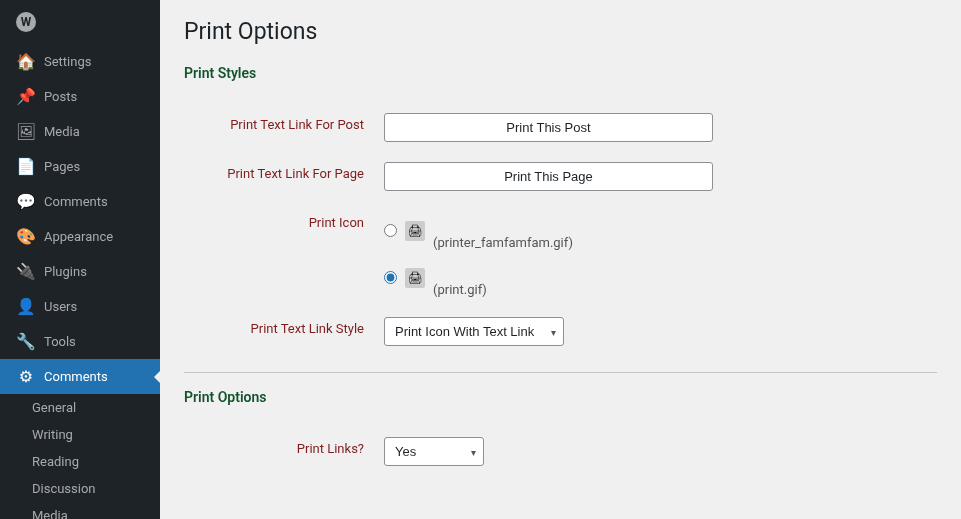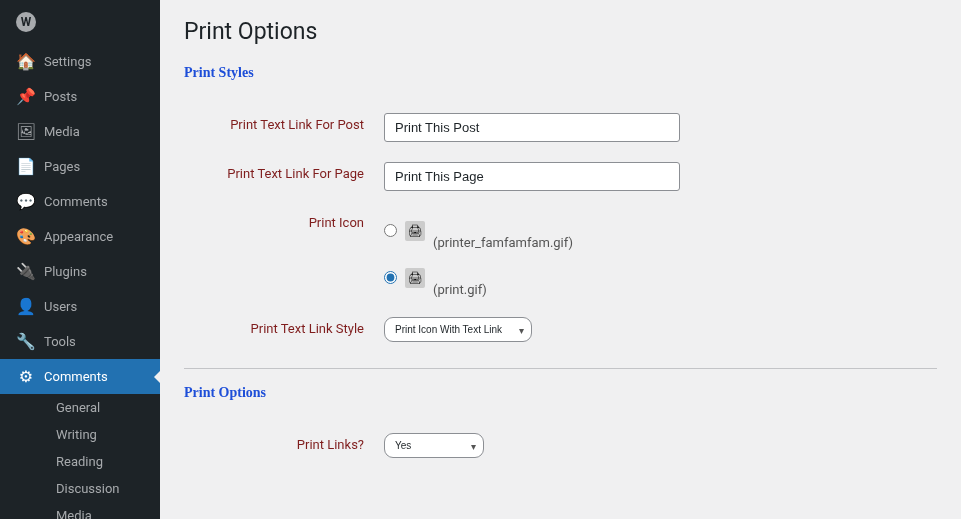--- a/index.html
+++ b/index.html
@@ -42,21 +42,20 @@
     .sidebar-item.active { background: #2271b1; color: #fff; }
     .sidebar-item .icon { font-size: 16px; width: 20px; text-align: center; }
 
     .sidebar-submenu { background: #1d2327; }
     .sidebar-submenu-item {
       display: block;
       padding: 6px 16px 6px 32px;
       color: #a7aaad;
       font-size: 13px;
       cursor: pointer;
-      margin-left: 24px;
     }
 
     .sidebar-active-indicator {
       position: relative;
     }
     .sidebar-active-indicator::after {
       content: '';
       position: absolute;
       right: 0;
       top: 50%;
@@ -76,24 +75,23 @@
     h1.page-title {
       font-size: 23px;
       font-weight: 400;
       color: #1d2327;
       margin-bottom: 20px;
     }
 
     h2.section-title {
       font-size: 14px;
       font-weight: 600;
-      color: #1d4ed8;
+      color: #14532d;
       margin-bottom: 16px;
       padding-bottom: 6px;
-      font-family: Liberation Serif, serif;
     }
 
     .form-table {
       width: 100%;
       border-collapse: collapse;
     }
     .form-table tr td, .form-table tr th {
       padding: 10px 0;
       vertical-align: middle;
     }
@@ -101,27 +99,28 @@
       width: 200px;
       font-weight: 400;
       color: #7f1d1d;
       text-align: right;
       padding-right: 20px;
       vertical-align: top;
       padding-top: 14px;
     }
 
     .form-input {
-      width: 296px;
+      width: 329px;
       padding: 6px 10px;
       border: 1px solid #8c8f94;
       border-radius: 3px;
       background: #fff;
       font-size: 13px;
       color: #1d2327;
+      text-align: center;
     }
 
     .radio-group { display: flex; flex-direction: column; gap: 8px; }
     .radio-row { display: flex; align-items: center; gap: 8px; }
     .radio-row input[type="radio"] { accent-color: #2271b1; }
     .radio-icon {
       width: 20px;
       height: 20px;
       background: #ccc;
       border-radius: 2px;
@@ -134,23 +133,23 @@
 
     .select-wrapper {
       position: relative;
       display: inline-block;
     }
     .form-select {
       appearance: none;
       -webkit-appearance: none;
       padding: 6px 28px 6px 10px;
       border: 1px solid #8c8f94;
-      border-radius: 9px;
+      border-radius: 3px;
       background: #fff;
-      font-size: 10px;
+      font-size: 13px;
       color: #1d2327;
       cursor: pointer;
       min-width: 100px;
     }
     .select-arrow {
       position: absolute;
       right: 8px;
       top: 50%;
       transform: translateY(-50%);
       pointer-events: none;

